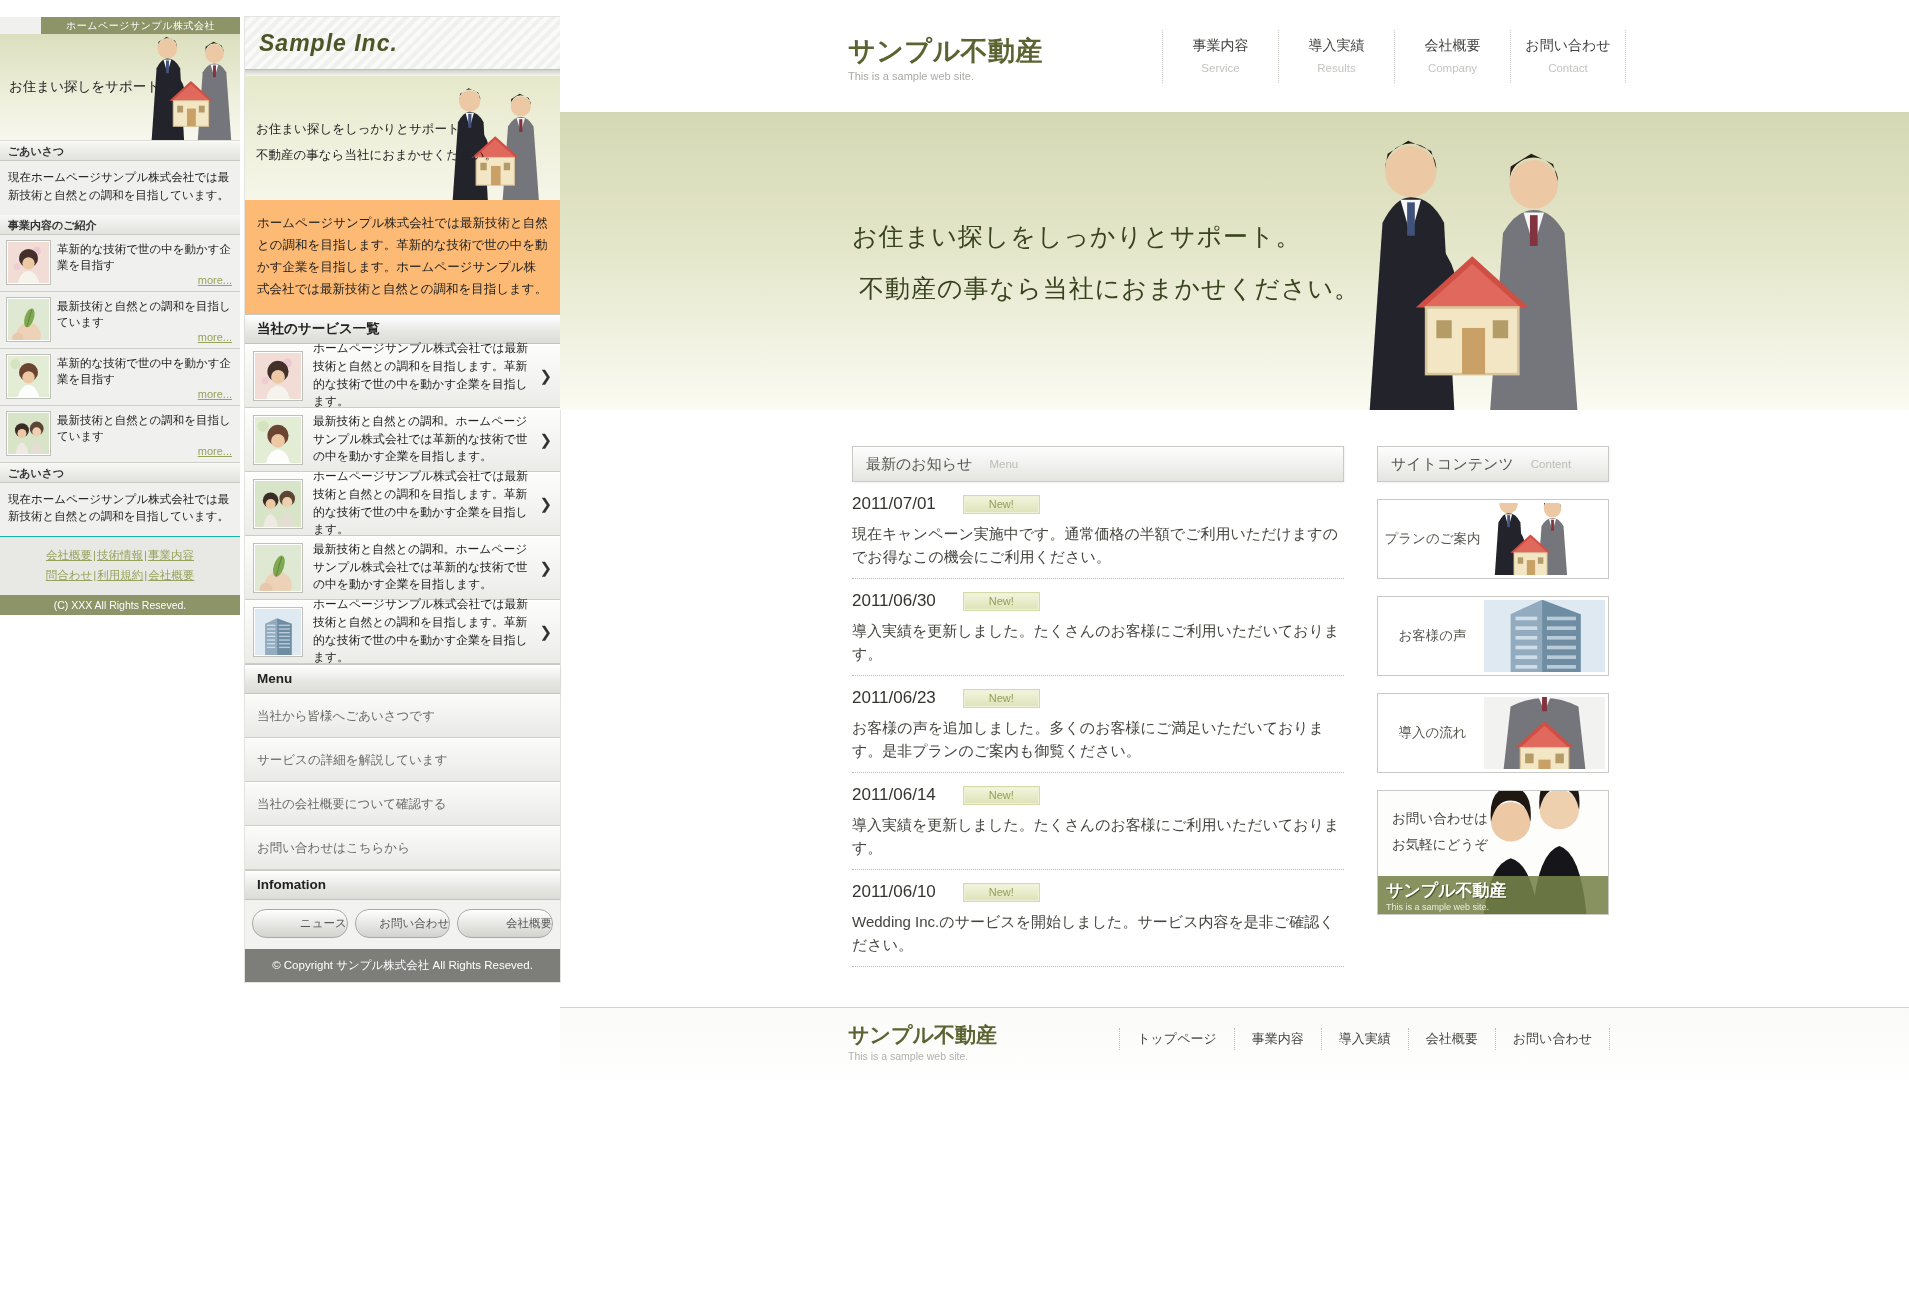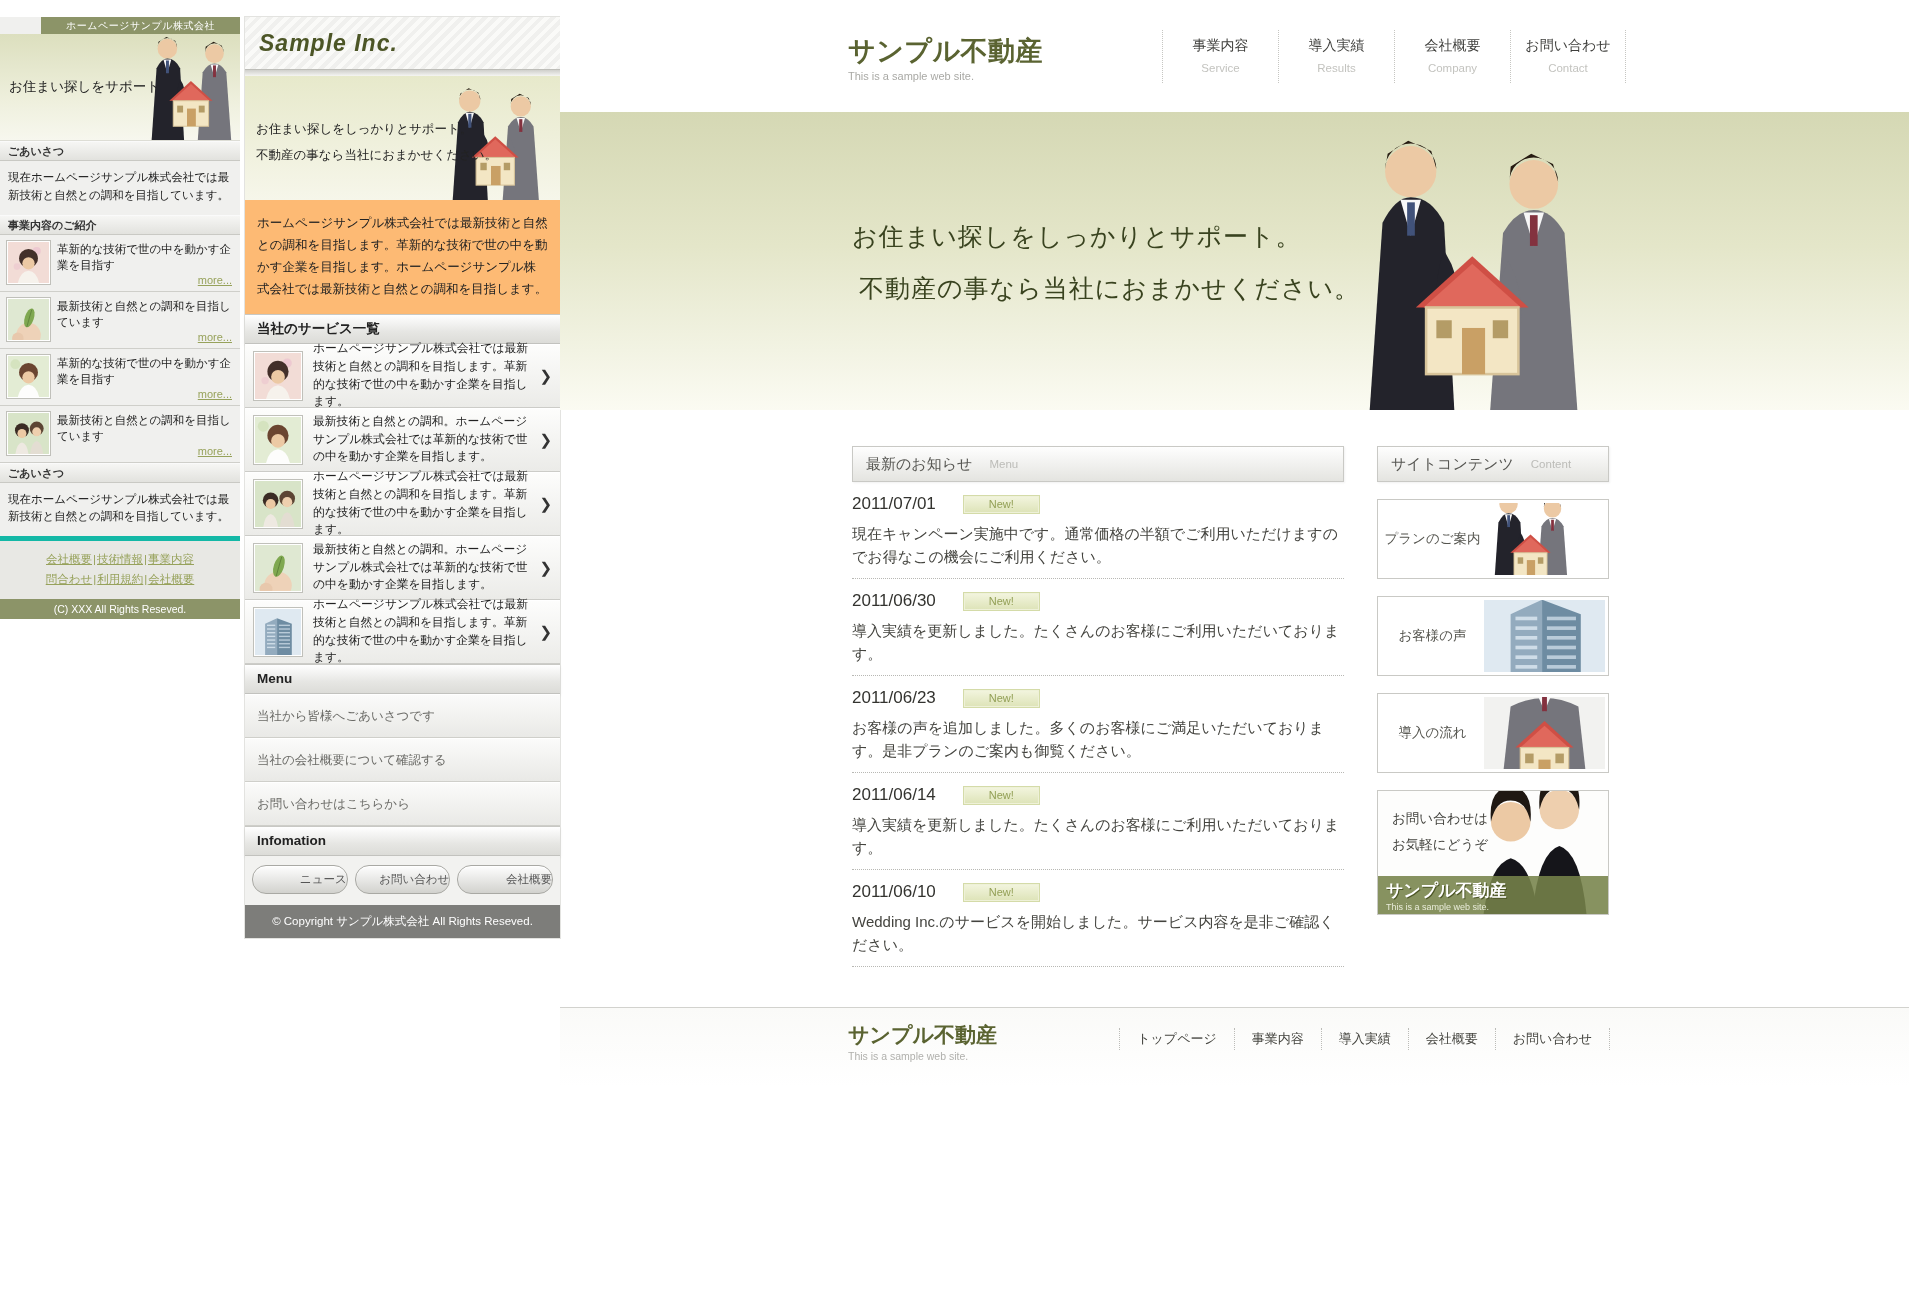--- a/index.html
+++ b/index.html
@@ -15,21 +15,21 @@
   .m-hero { position:relative; height:107px; background:linear-gradient(#dcdfbe,#eff0de 65%,#f7f7ee); overflow:hidden; border-bottom:1px solid #ddddd5; }
   .m-hero-img { position:absolute; right:-6px; bottom:0; width:118px; height:108px; }
   .m-hero-txt { position:absolute; left:9px; top:44px; font-family:"Liberation Serif","DejaVu Serif",serif; font-size:13.5px; color:#222; }
   .m-bar { height:20px; line-height:18px; padding-left:8px; background:linear-gradient(#f6f6f4,#e2e2de); border-top:1px solid #fafafa; border-bottom:1px solid #c9c9c4; font-weight:bold; font-size:11px; color:#333; }
   .m-p { padding:8px 8px 10px; line-height:1.55; }
   .m-item { position:relative; display:flex; gap:6px; padding:5px 6px 6px; border-bottom:1px solid #cfcfca; min-height:53px; }
   .m-thumb { flex:0 0 auto; width:45px; height:45px; background:#fff; border:1px solid #c0c0ba; padding:1px; }
   .m-thumb svg { width:100%; height:100%; }
   .m-item-txt { line-height:1.45; padding-top:1px; }
   .m-more { position:absolute; right:8px; bottom:5px; color:#97a25b; text-decoration:underline; font-size:11px; }
-  .m-links { padding:9px 0 10px; text-align:center; line-height:1.7; background:#e8e8e4; border-top:5px solid #14b8a6; }
+  .m-links { padding:9px 0 10px; text-align:center; line-height:1.7; background:#e8e8e4; border-top:1px solid #14b8a6; }
   .m-links a { color:#97a25b; text-decoration:underline; }
   .m-links a + a::before { content:"|"; margin:0 1px; }
   .m-copy { height:20px; line-height:20px; text-align:center; background:#8c9468; color:#fff; font-size:10.5px; }
 
   
   .tcol { position:absolute; left:245px; top:17px; width:315px; background:#fbfbfa; font-size:12px; color:#222; box-shadow:0 0 0 1px #e3e3e0; }
   .t-logo { height:52px; line-height:52px; padding-left:14px; background:repeating-linear-gradient(135deg,#f0f0ee 0 4px,#fafaf8 4px 8px); font-size:23px; font-weight:bold; font-style:italic; color:#4c5526; letter-spacing:1px; }
   .t-shine { height:7px; background:linear-gradient(#cfcfcb,#f5f5f2); border-top:1px solid #bdbdb8; }
   .t-hero { position:relative; height:124px; background:linear-gradient(#e7e9cb,#f6f6ea); overflow:hidden; }
   .t-hero-img { position:absolute; right:5px; bottom:0; width:128px; height:117px; }
@@ -319,20 +319,21 @@
           <svg viewBox="0 0 100 100">
             <use href="#sym-building"></use>
           </svg>
         </span>
       <span class="t-item-txt">ホームページサンプル株式会社では最新技術と自然との調和を目指します。革新的な技術で世の中を動かす企業を目指します。</span>
       <span class="t-chev">❯</span>
     </div>
 
     <div class="t-bar">Menu</div>
     <div class="t-menuitem">当社から皆様へごあいさつです</div>
+    <div class="t-menuitem">サービスの詳細を解説しています</div>
     <div class="t-menuitem">当社の会社概要について確認する</div>
     <div class="t-menuitem">お問い合わせはこちらから</div>
 
     <div class="t-bar">Infomation</div>
     <div class="t-btns">
       <button class="t-btn">ニュース</button>
       <button class="t-btn">お問い合わせ</button>
       <button class="t-btn">会社概要</button>
     </div>
     <div class="t-copy">© Copyright サンプル株式会社 All Rights Reseved.</div>

